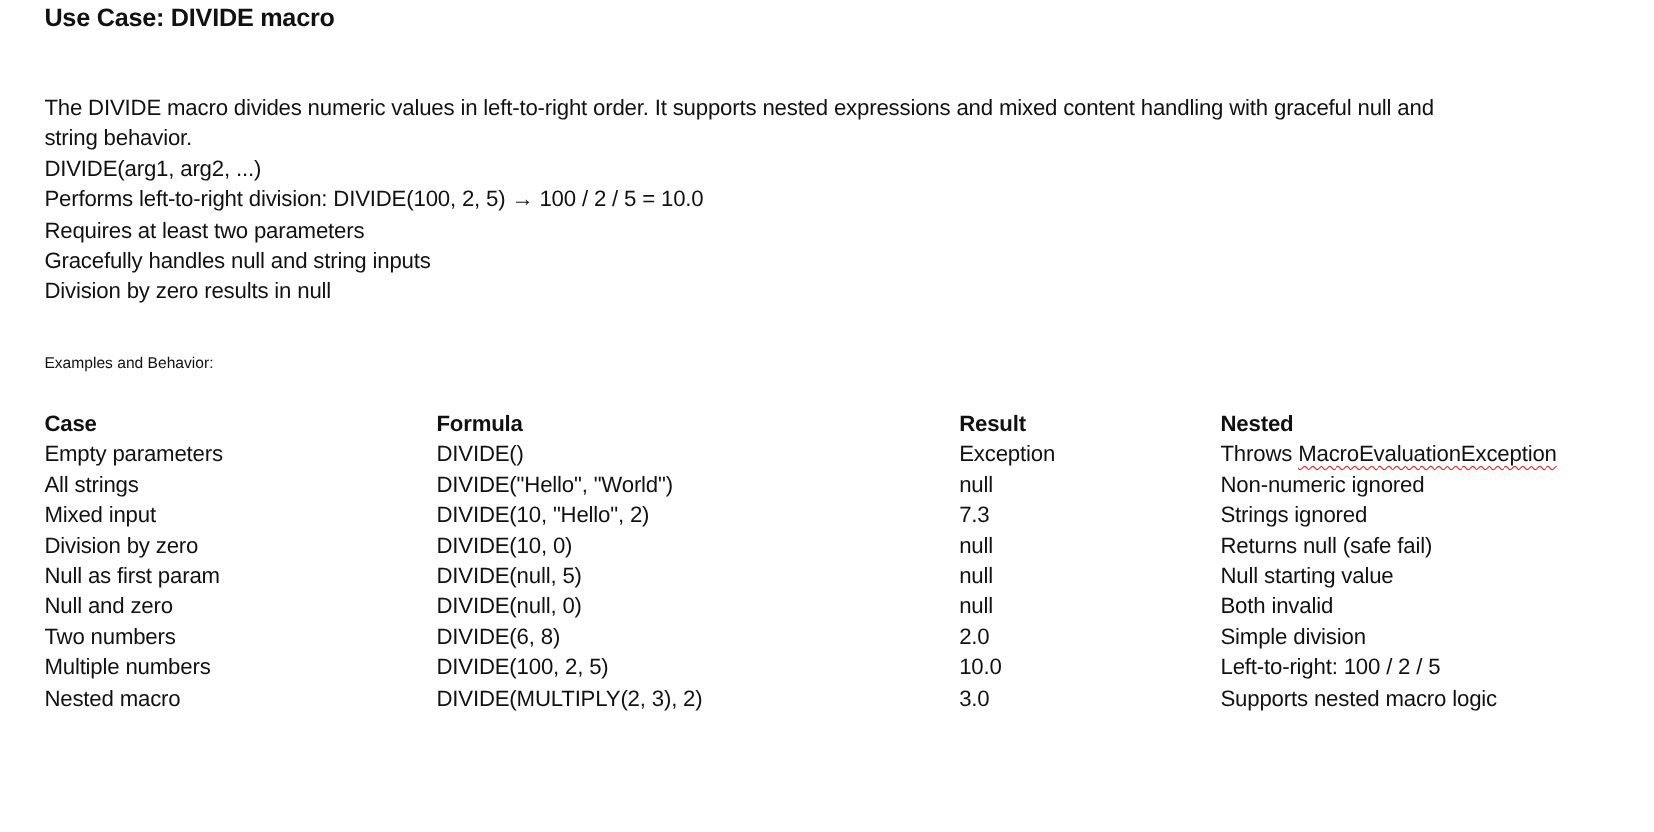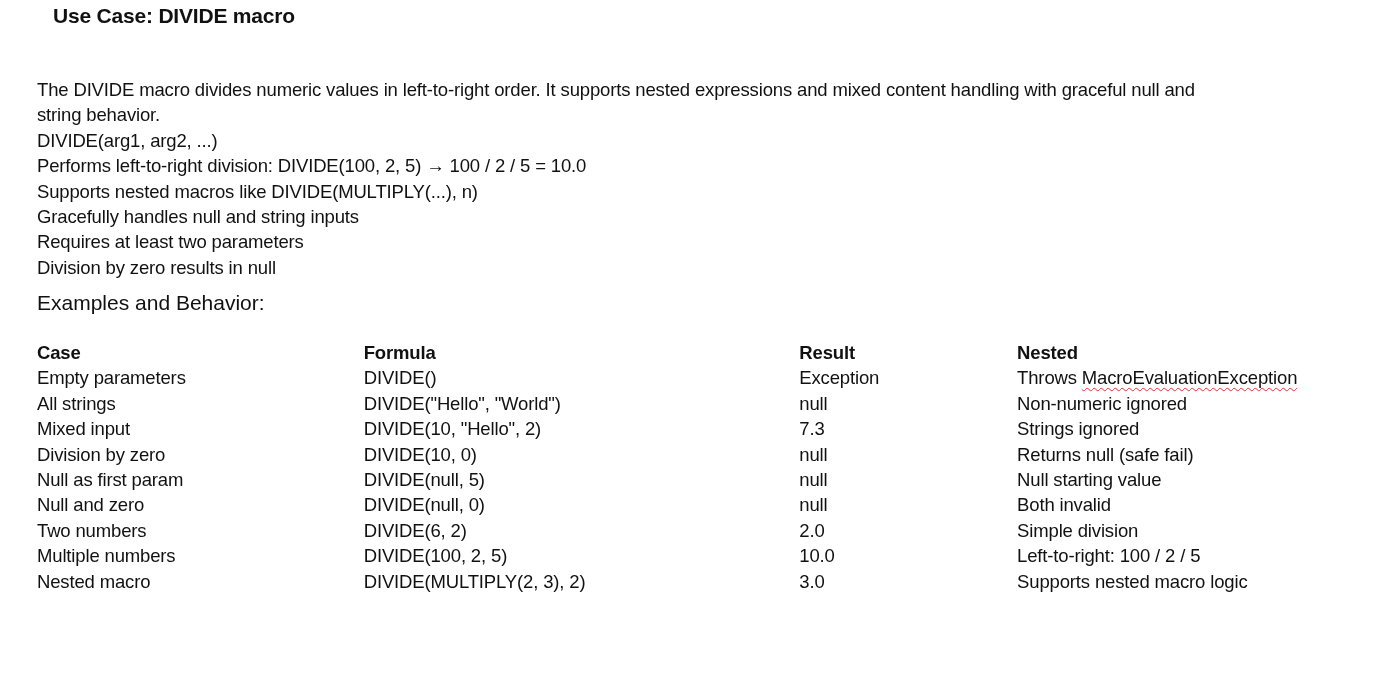--- a/index.html
+++ b/index.html
@@ -17,21 +17,21 @@
   }
   .page {
     position: absolute;
     left: 37px;
     top: 0;
     width: 1320px;
   }
   .title {
     position: absolute;
     top: 4px;
-    left: 16px;
+    left: 0;
     font-size: 21px;
     font-weight: bold;
     letter-spacing: -0.2px;
     white-space: nowrap;
   }
   .body-text {
     position: absolute;
     left: 0;
     font-size: 18.5px;
     line-height: 25.4px;
@@ -43,21 +43,21 @@
     width: 1320px;
   }
   .line {
     display: block;
     white-space: nowrap;
   }
   .examples-label {
     position: absolute;
     top: 290px;
     left: 0;
-    font-size: 21px;
+    font-size: 13px;
     line-height: 25.4px;
     white-space: nowrap;
     text-align: right;
   }
   table.examples {
     position: absolute;
     top: 340px;
     left: 0;
     border-collapse: collapse;
     font-size: 18.5px;
@@ -89,23 +89,22 @@
 
 <div class="page">
 
   <div class="title">Use Case: DIVIDE macro</div>
 
   <div class="body-text intro">
     <span class="line">The DIVIDE macro divides numeric values in left-to-right order. It supports nested expressions and mixed content handling with graceful null and</span>
     <span class="line">string behavior.</span>
     <span class="line">DIVIDE(arg1, arg2, ...)</span>
     <span class="line">Performs left-to-right division: DIVIDE(100, 2, 5) → 100 / 2 / 5 = 10.0</span>
-    <span class="line">Supports nested macros like DIVIDE(MULTIPLY(...), n)</span>
+    <span class="line">Requires at least two parameters</span>
     <span class="line">Gracefully handles null and string inputs</span>
-    <span class="line">Requires at least two parameters</span>
     <span class="line">Division by zero results in null</span>
   </div>
 
   <div class="examples-label">Examples and Behavior:</div>
 
   <table class="examples">
     <thead>
       <tr>
         <th class="col-case">Case</th>
         <th class="col-formula">Formula</th>
@@ -145,21 +144,21 @@
         <td>Null starting value</td>
       </tr>
       <tr>
         <td>Null and zero</td>
         <td>DIVIDE(null, 0)</td>
         <td>null</td>
         <td>Both invalid</td>
       </tr>
       <tr>
         <td>Two numbers</td>
-        <td>DIVIDE(6, 2)</td>
+        <td>DIVIDE(6, 8)</td>
         <td>2.0</td>
         <td>Simple division</td>
       </tr>
       <tr>
         <td>Multiple numbers</td>
         <td>DIVIDE(100, 2, 5)</td>
         <td>10.0</td>
         <td>Left-to-right: 100 / 2 / 5</td>
       </tr>
       <tr>

